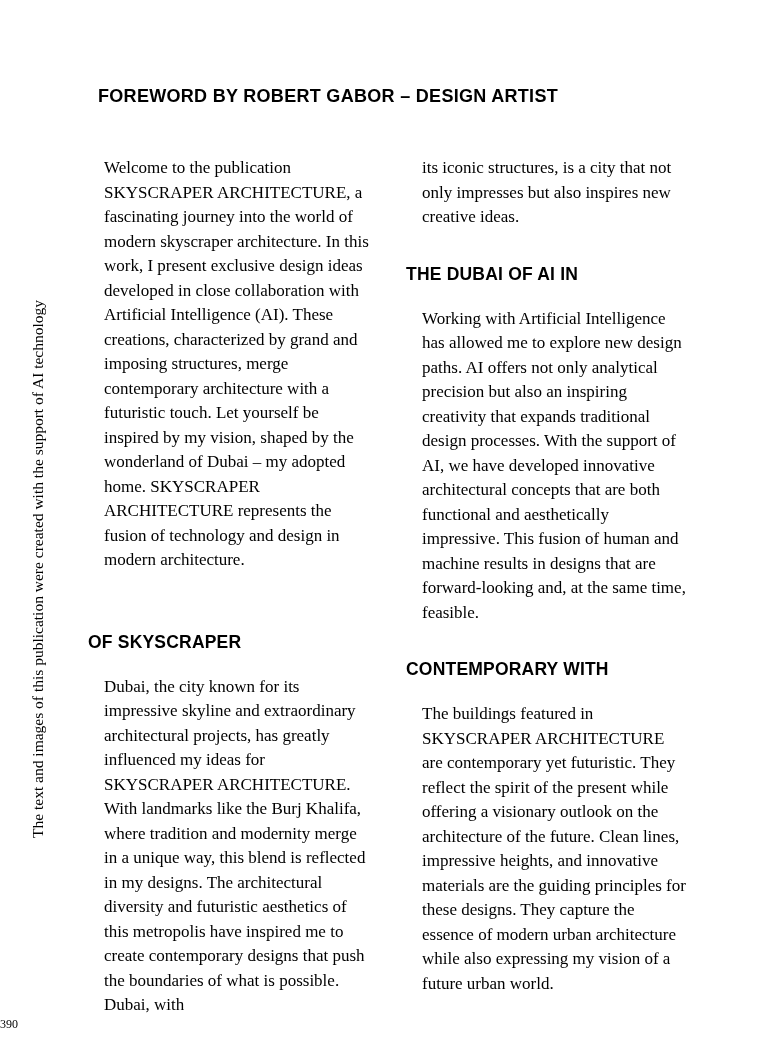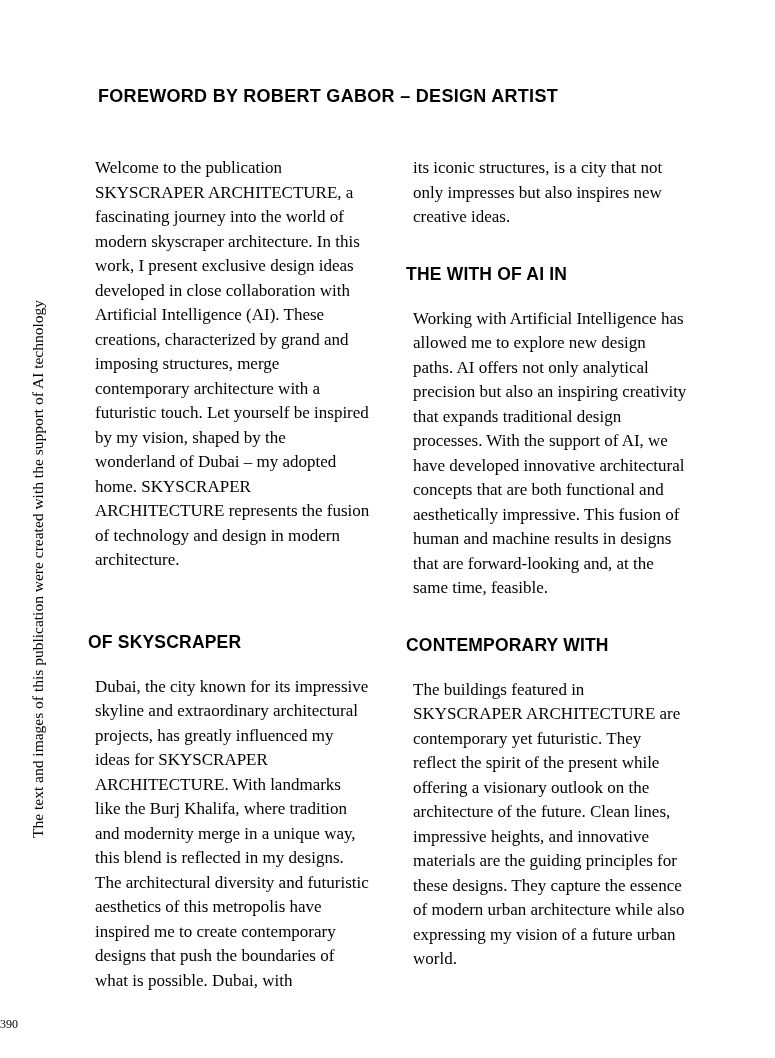--- a/index.html
+++ b/index.html
@@ -33,21 +33,21 @@
     left: 88px;
     top: 156px;
     width: 600px;
     display: flex;
     gap: 36px;
   }
   .col {
     width: 282px;
   }
   .body-para {
-    margin: 0 0 22px 7px;
+    margin: 0 0 22px 16px;
     font-size: 17px;
     line-height: 24.5px;
     text-align: left;
     hyphens: auto;
     -webkit-hyphens: auto;
   }
   .section-heading {
     margin: 32px 0 20px 0;
     font-family: "Liberation Sans", sans-serif;
     font-weight: 700;
@@ -101,21 +101,21 @@
         <span>OF SKYSCRAPER</span>
       </h2>
 
       <p class="body-para">Dubai, the city known for its impressive skyline and extraordinary architectural projects, has greatly influenced my ideas for SKYSCRAPER ARCHITECTURE. With landmarks like the Burj Khalifa, where tradition and modernity merge in a unique way, this blend is reflected in my designs. The architectural diversity and futuristic aesthetics of this metropolis have inspired me to create contemporary designs that push the boundaries of what is possible. Dubai, with</p>
     </div>
 
     <div class="col">
       <p class="body-para">its iconic structures, is a city that not only impresses but also inspires new creative ideas.</p>
 
       <h2 class="section-heading">
-        <span>THE WITH OF AI IN</span><br>
+        <span>THE DUBAI OF AI IN</span><br>
       </h2>
 
       <p class="body-para">Working with Artificial Intelligence has allowed me to explore new design paths. AI offers not only analytical precision but also an inspiring creativity that expands traditional design processes. With the support of AI, we have developed innovative architectural concepts that are both functional and aesthetically impressive. This fusion of human and machine results in designs that are forward-looking and, at the same time, feasible.</p>
 
       <h2 class="section-heading">
         <span>CONTEMPORARY WITH</span><br>
       </h2>
 
       <p class="body-para">The buildings featured in SKYSCRAPER ARCHITECTURE are contemporary yet futuristic. They reflect the spirit of the present while offering a visionary outlook on the architecture of the future. Clean lines, impressive heights, and innovative materials are the guiding principles for these designs. They capture the essence of modern urban architecture while also expressing my vision of a future urban world.</p>
     </div>

